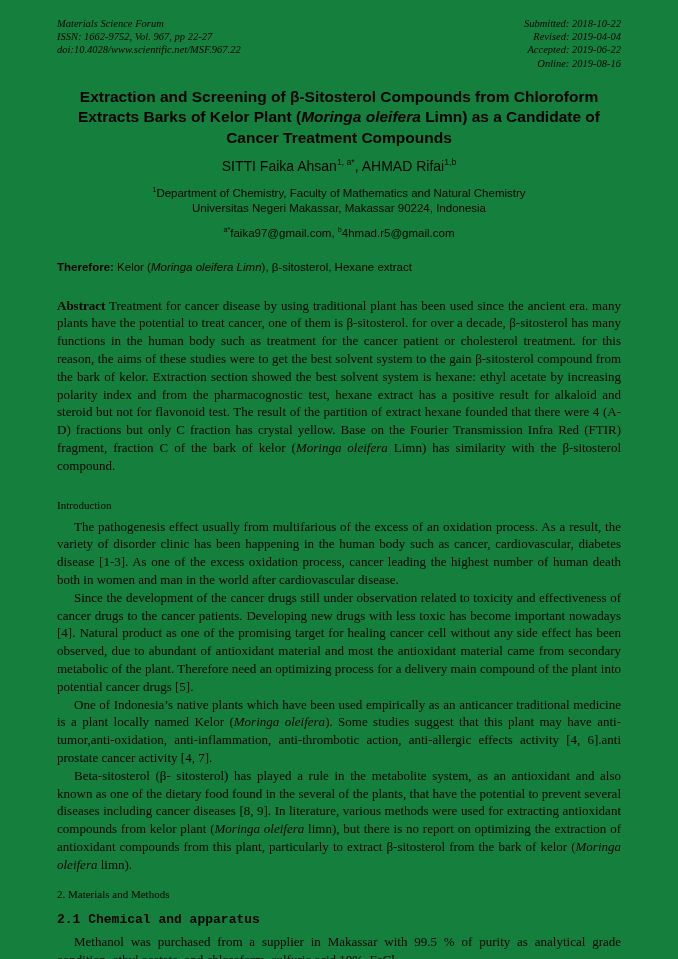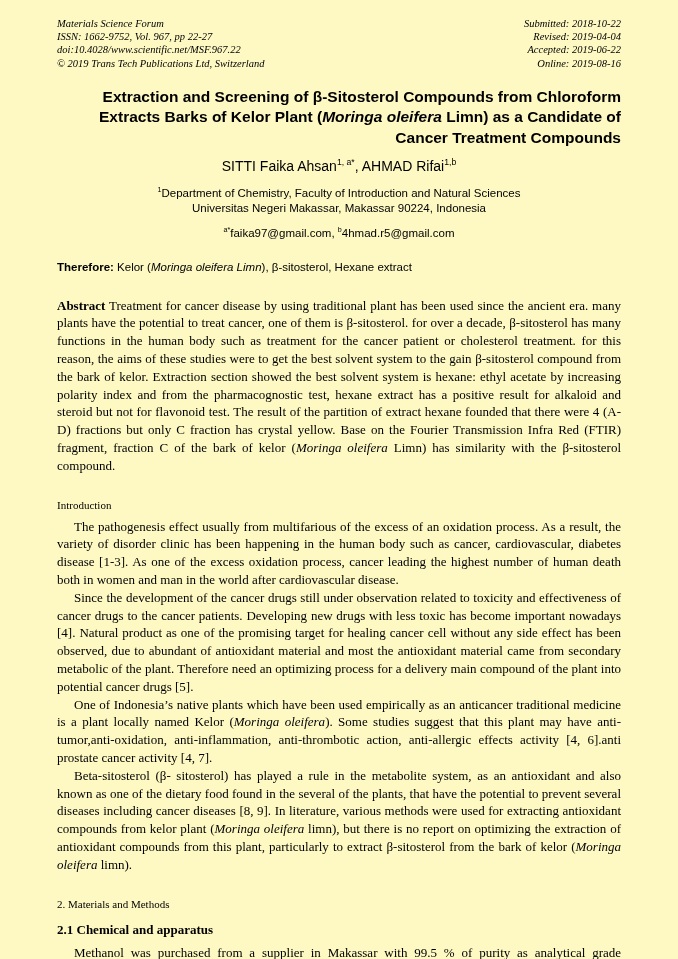--- a/index.html
+++ b/index.html
@@ -1,20 +1,20 @@
 <!DOCTYPE html>
 <html><head>
 <meta charset="utf-8">
 <style>
   html,body{margin:0;padding:0;background:#ffffff;}
   .page{
     position:relative;
     width:678px;height:959px;
     margin:0 auto;
-    background:#fef9c3;
+    background:#15803d;
     box-sizing:border-box;
     padding:17px 57px 0 57px;
     color:#000;
     overflow:hidden;
   }
   
   .head{
     display:flex;
     justify-content:space-between;
     font-family:"Liberation Serif",serif;
@@ -22,21 +22,21 @@
     font-size:10.5px;
     line-height:1.26;
   }
   .head-right{text-align:right;}
   
   .title{
     font-family:"Liberation Sans",sans-serif;
     font-weight:bold;
     font-size:15.5px;
     line-height:1.33;
-    text-align:right;
+    text-align:center;
     margin:17px 0 0 0;
   }
   .authors{
     font-family:"Liberation Sans",sans-serif;
     font-size:14px;
     text-align:center;
     margin-top:9px;
   }
   .affil{
     font-family:"Liberation Sans",sans-serif;
@@ -64,58 +64,57 @@
     text-align:justify;
     margin:0;
   }
   .abstract{margin-top:24px;}
   .sec-head{
     font-family:"Liberation Serif",serif;
     font-weight:normal;
     font-size:11px;
     margin:24px 0 7px 0;
   }
-  .sec-head.tight{margin:25px 0 0 0;}
+  .sec-head.tight{margin:15px 0 0 0;}
   .sub-head{
-    font-family:Liberation Serif, serif;
+    font-family:Liberation Mono, monospace;
     font-weight:bold;
     font-size:13px;
     margin:12px 0 6px 0;
   }
   p.indent{text-indent:17px;}
   .it{font-style:italic;}
   .bd{font-weight:bold;}
   sup,sub{font-size:0.62em;line-height:0;}
 </style>
 </head>
 <body>
 
 <div class="page">
 
   <header class="head">
     <div class="head-left">
       <div>Materials Science Forum</div>
       <div>ISSN: 1662-9752, Vol. 967, pp 22-27</div>
       <div>doi:10.4028/www.scientific.net/MSF.967.22</div>
-      <div>© 2019 Trans Tech Publications Ltd, Switzerland</div>
     </div>
     <div class="head-right">
       <div>Submitted: 2018-10-22</div>
       <div>Revised: 2019-04-04</div>
       <div>Accepted: 2019-06-22</div>
       <div>Online: 2019-08-16</div>
     </div>
   </header>
 
   <h1 class="title"><span>Extraction and Screening of β-Sitosterol Compounds from Chloroform Extracts Barks of Kelor Plant (</span><span class="it">Moringa oleifera</span><span> Limn) as a Candidate of Cancer Treatment Compounds</span></h1>
 
   <div class="authors"><span>SITTI Faika Ahsan</span><sup>1, a*</sup><span>, AHMAD Rifai</span><sup>1,b</sup></div>
 
   <div class="affil">
-    <div><sup>1</sup><span>Department of Chemistry, Faculty of Introduction and Natural Sciences</span></div>
+    <div><sup>1</sup><span>Department of Chemistry, Faculty of Mathematics and Natural Chemistry</span></div>
     <div><span>Universitas Negeri Makassar, Makassar 90224, Indonesia</span></div>
   </div>
 
   <div class="emails"><sup>a*</sup><span>faika97@gmail.com, </span><sup>b</sup><span>4hmad.r5@gmail.com</span></div>
 
   <p class="keywords"><span class="bd">Therefore: </span><span>Kelor (</span><span class="it">Moringa oleifera Limn</span><span>), β-sitosterol, Hexane extract</span></p>
 
   <p class="serif abstract"><span class="bd">Abstract</span><span>  Treatment for cancer disease by using traditional plant has been used since the ancient era. many plants have the potential to treat cancer, one of them is β-sitosterol. for over a decade,  β-sitosterol has many functions in the human body such as treatment for the cancer patient or cholesterol treatment. for this reason, the aims of these studies were to get the best solvent system to the gain β-sitosterol compound from the bark of kelor. Extraction section showed the best solvent system is hexane: ethyl acetate by increasing polarity index and from the pharmacognostic test, hexane extract has a positive result for alkaloid and steroid but not for flavonoid test. The result of the partition of extract hexane founded that there were 4 (A-D) fractions but only C fraction has crystal yellow. Base on the Fourier Transmission Infra Red (FTIR) fragment, fraction C of the bark of kelor (</span><span class="it">Moringa oleifera</span><span> Limn) has similarity with the β-sitosterol compound.</span></p>
 
   <h2 class="sec-head">Introduction</h2>

